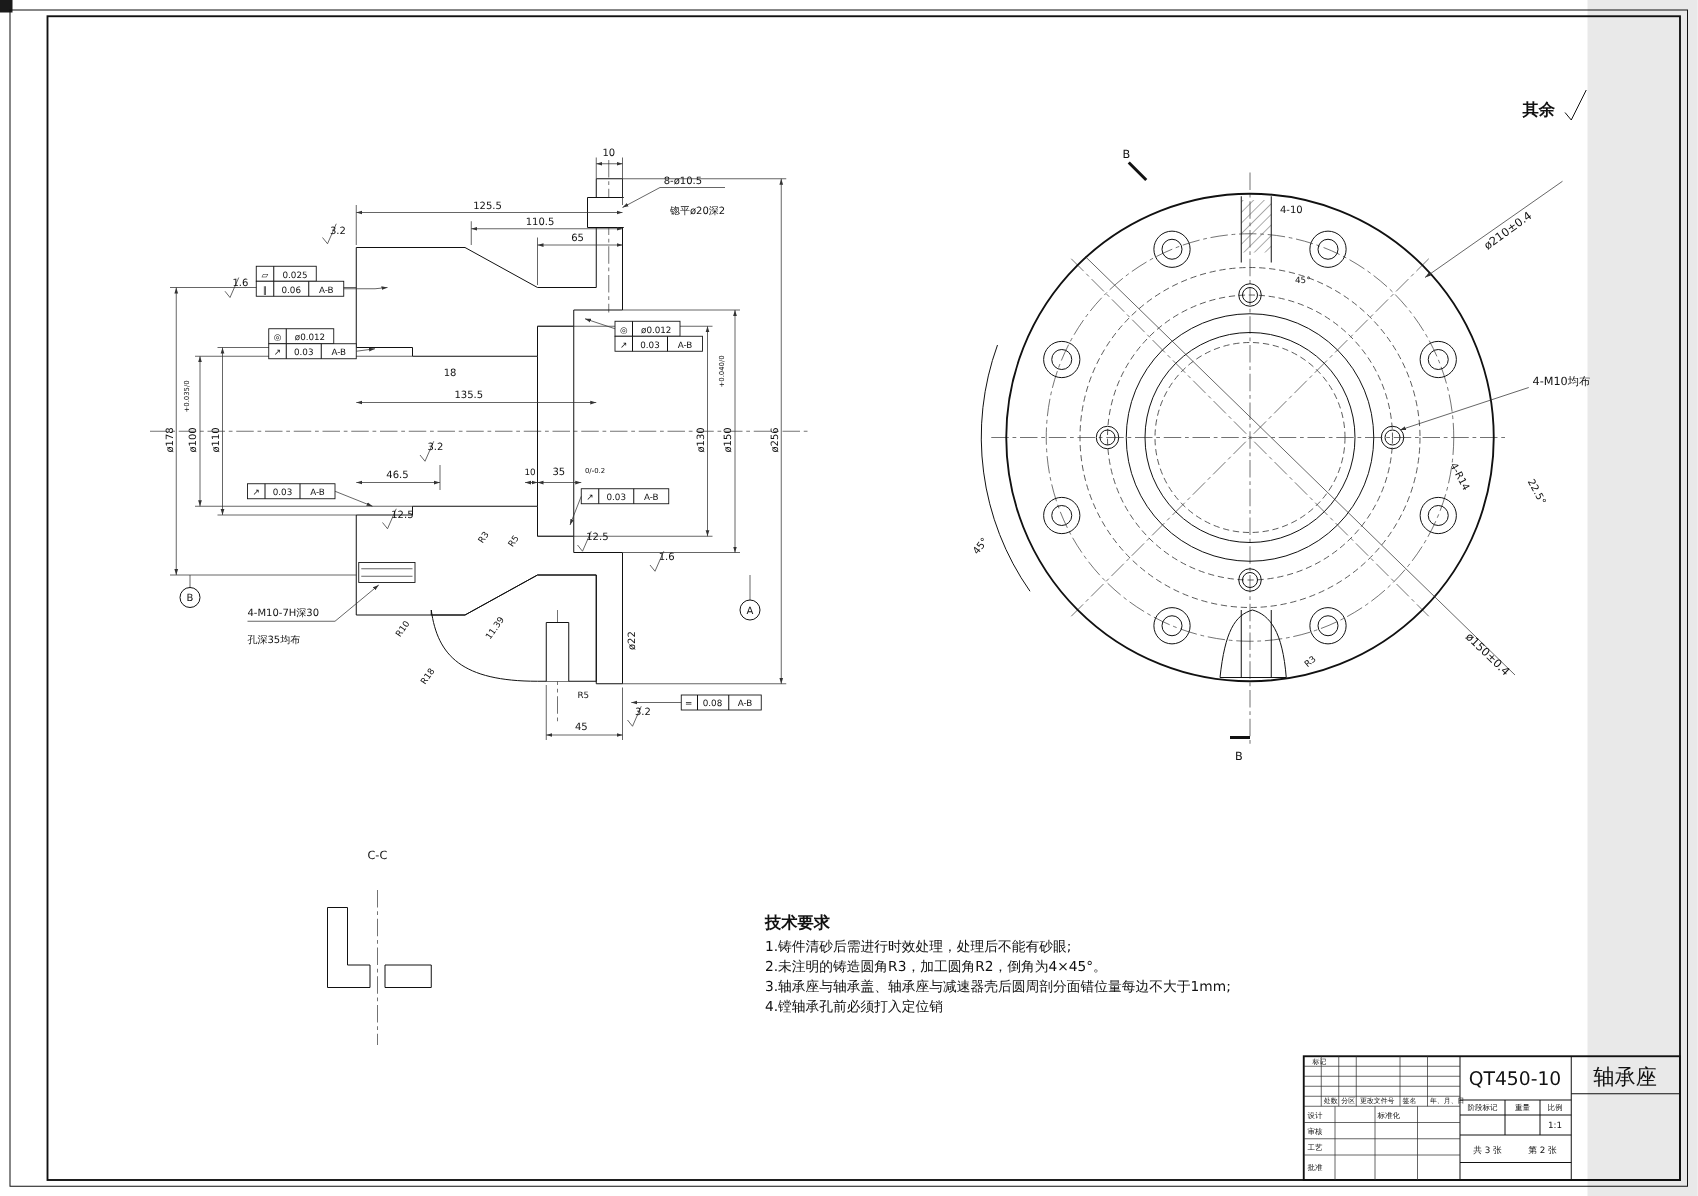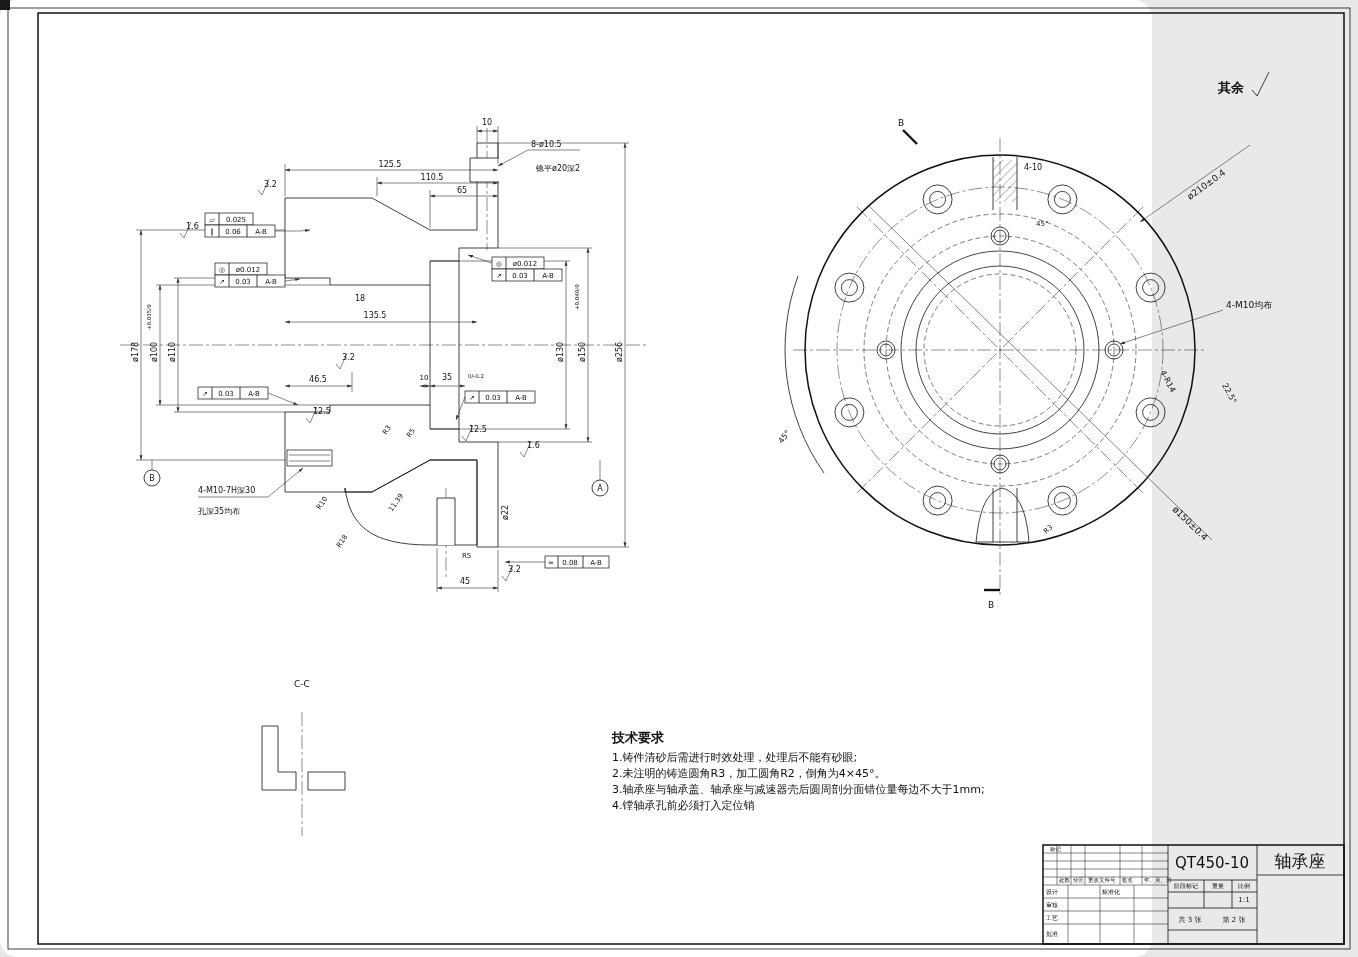--- a/index.html
+++ b/index.html
@@ -1,16 +1,16 @@
 <!DOCTYPE html>
 <html><head>
 <meta charset="utf-8">
 <style>
   html,body{margin:0;padding:0;background:#e9e9e9;}
-  .page{width:1152px;height:957px;background:#ffffff;position:relative;font-family:"DejaVu Sans",sans-serif;border-radius:18px;}
+  .page{width:1270px;height:957px;background:#ffffff;position:relative;font-family:"DejaVu Sans",sans-serif;}
   svg text{font-family:"DejaVu Sans",sans-serif;fill:#111;}
   .t5{font-size:5.5px}.t6{font-size:6px}.t7{font-size:7px}.t8{font-size:8px}.t9{font-size:9px}
   .t11{font-size:11px}.t13{font-size:13px;font-weight:bold}.t15{font-size:15px}.t17{font-size:17px}
   .mid{text-anchor:middle}
   .s{stroke:#111;stroke-width:.8;fill:none}
   .s2{stroke:#111;stroke-width:1.5;fill:none}
   .dim{stroke:#333;stroke-width:.6;fill:none}
   .cl{stroke:#444;stroke-width:.6;fill:none;stroke-dasharray:14 3 3 3}
   .hid{stroke:#444;stroke-width:.7;fill:none;stroke-dasharray:5 3}
   .frame{stroke:#111;stroke-width:.7;fill:#fff}

